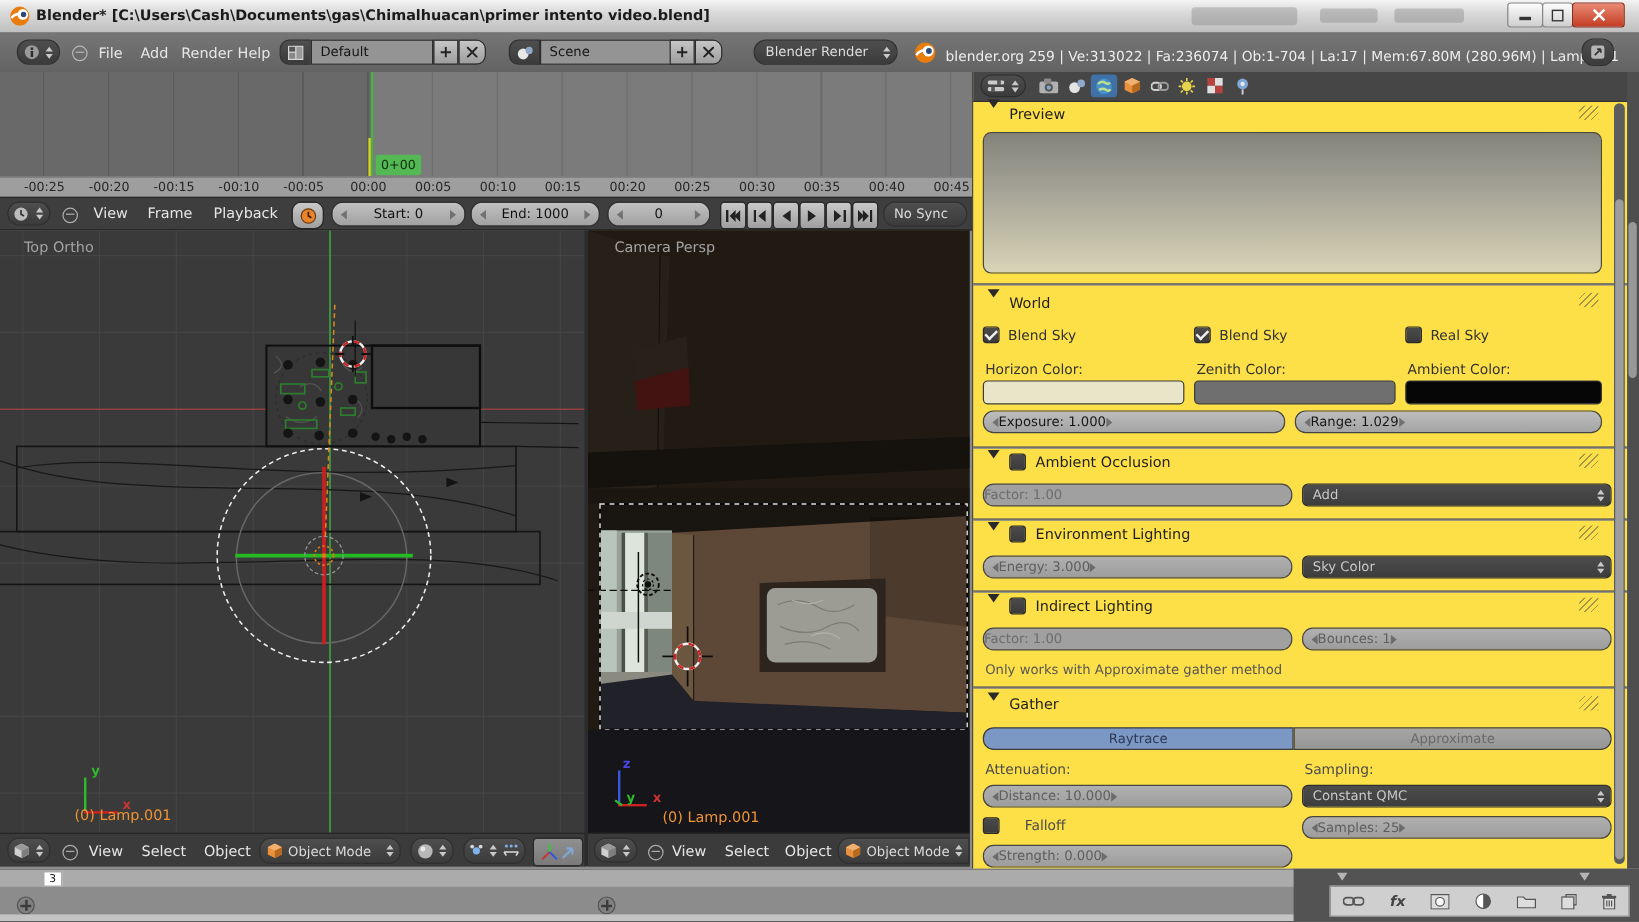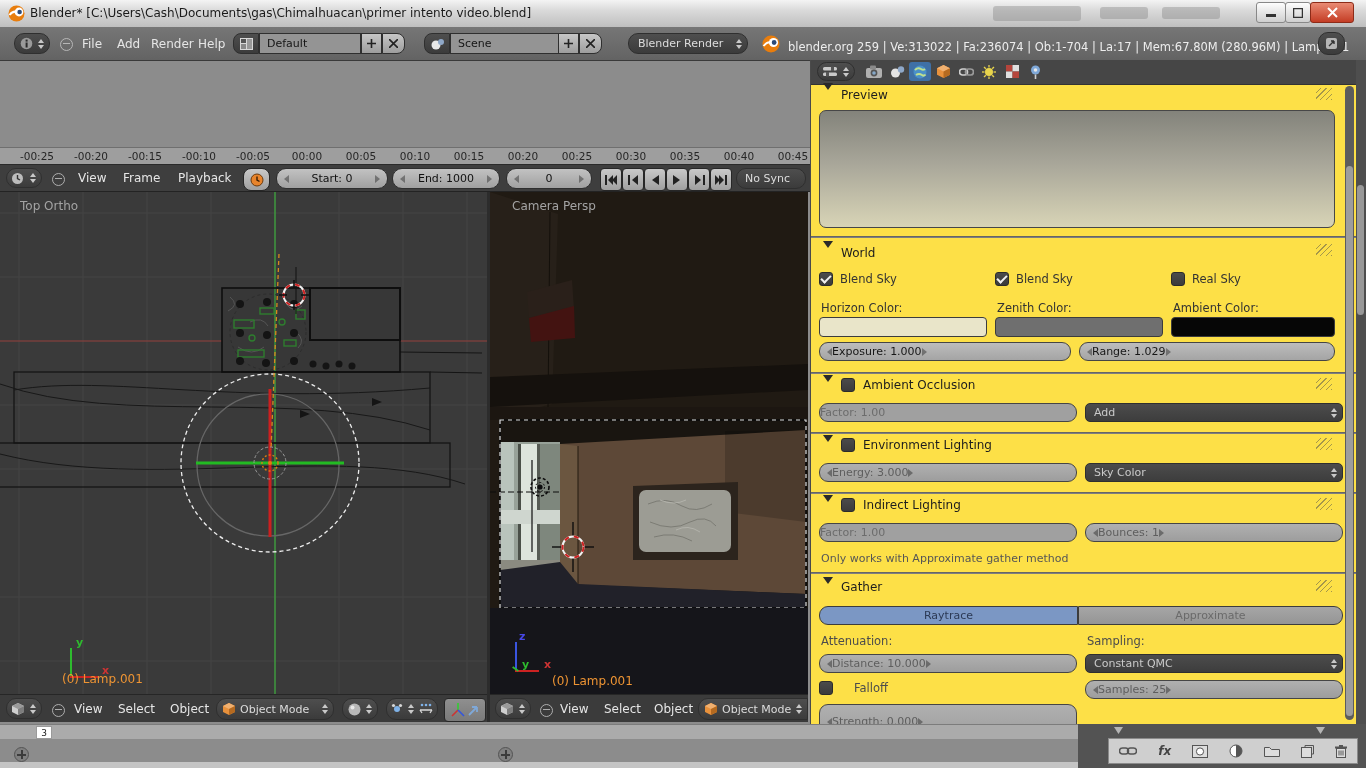--- a/index.html
+++ b/index.html
@@ -4,21 +4,21 @@
 <style>
   html,body{margin:0;padding:0;background:#222;}
   #screen{position:relative;width:1366px;height:768px;overflow:hidden;
     font-family:"DejaVu Sans","Liberation Sans",sans-serif;background:#8c8c8c;
     -webkit-font-smoothing:antialiased;}
   .abs{position:absolute;}
   .flex{display:flex;align-items:center;}
 
   
   #titlebar{left:0;top:0;width:1366px;height:27px;
-    background:linear-gradient(#f4f4f4,#d9d9d9 40%,#bfbfbf);border-bottom:1px solid #8f8f8f;}
+    background:linear-gradient(#f4f4f4,#d9d9d9 40%,#bfbfbf);border-bottom:1px solid #8f8f8f;font-weight:bold;}
   #title-text{left:30px;top:6px;font-size:12px;color:#1a1a1a;white-space:nowrap;}
   .ghost{background:rgba(120,120,120,.35);border-radius:3px;}
   .winbtn{top:2px;height:19px;border:1px solid #888;border-radius:3px;
     background:linear-gradient(#fdfdfd,#cfcfcf);display:flex;align-items:center;justify-content:center;}
   #btn-close{background:linear-gradient(#e98a73,#c43d25);border-color:#8d2b18;}
 
   
   #appheader{left:0;top:27px;width:1366px;height:33px;
     background:linear-gradient(#767676,#636363);border-bottom:1px solid #3a3a3a;}
   .menu{font-size:12px;color:#e6e6e6;white-space:nowrap;}
@@ -226,20 +226,27 @@
     <span id="stats" class="abs" style="left:788px;top:13px">blender.org 259 | Ve:313022 | Fa:236074 | Ob:1-704 | La:17 | Mem:67.80M (280.96M) | Lamp.001</span>
 
     <div class="abs pill pd" style="left:1318px;top:5px;width:27px;height:23px">
       <svg style="margin:0 auto" width="13" height="13">
         <rect x="1" y="1" width="11" height="11" rx="2" fill="#b5b5b5"></rect>
           <path d="M4,9 L9,4 M9,4 h-3 M9,4 v3" stroke="#333" stroke-width="1.4" fill="none"></path>
       </svg>
     </div>
   </div>
 
+  <div id="tl-track" class="abs">
+    <div id="tl-neg" class="abs"></div>
+    <div id="tl-grid" class="abs"></div>
+    <div id="tl-marker" class="abs" style="background: rgb(70, 177, 70);"></div>
+    <div id="tl-marker-yellow" class="abs"></div>
+    <div id="tl-marker-label" class="abs" style="background: rgb(84, 184, 84);">0+00</div>
+  </div>
   <div id="tl-ruler" class="abs">
     <span class="tick" style="left:10px">-00:25</span>
     <span class="tick" style="left:64px">-00:20</span>
     <span class="tick" style="left:118px">-00:15</span>
     <span class="tick" style="left:172px">-00:10</span>
     <span class="tick" style="left:226px">-00:05</span>
     <span class="tick" style="left:280px">00:00</span>
     <span class="tick" style="left:334px">00:05</span>
     <span class="tick" style="left:388px">00:10</span>
     <span class="tick" style="left:442px">00:15</span>
@@ -792,21 +799,21 @@
     </div>
     <div class="abs flex" style="left:8px;top:621px;gap:21px">
       <span class="chk"></span>
       <span class="dlabel">Falloff</span>
     </div>
     <div class="abs slider dis2" style="left:274px;top:620px;width:258px;height:19px">
       <span class="al"></span>
       <span class="ctr">Samples: 25</span>
       <span class="ar"></span>
     </div>
-    <div class="abs slider dis2" style="left:8px;top:644px;width:258px;height:35px">
+    <div class="abs slider dis2" style="left:8px;top:644px;width:258px;height:19px">
       <span class="al"></span>
       <span class="ctr">Strength: 0.000</span>
       <span class="ar"></span>
     </div>
 
     <div id="props-scroll">
       <div id="props-thumb"></div>
     </div>
   </div>
 

